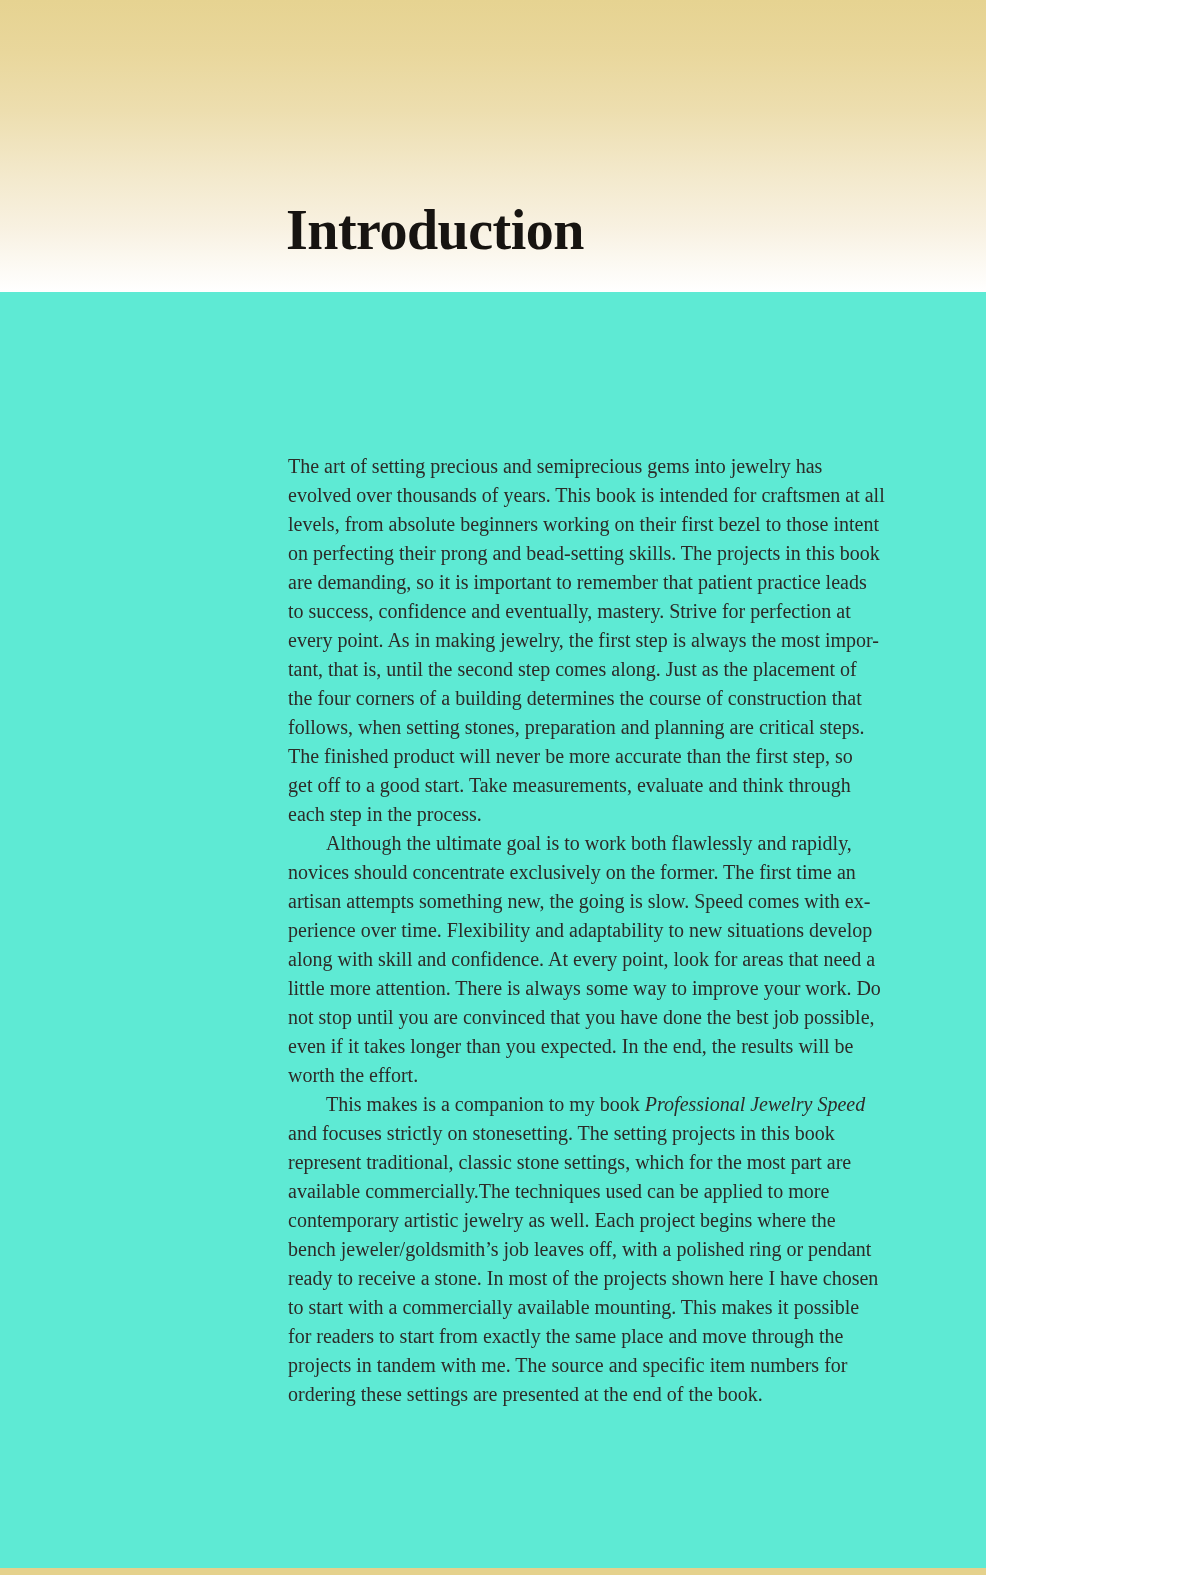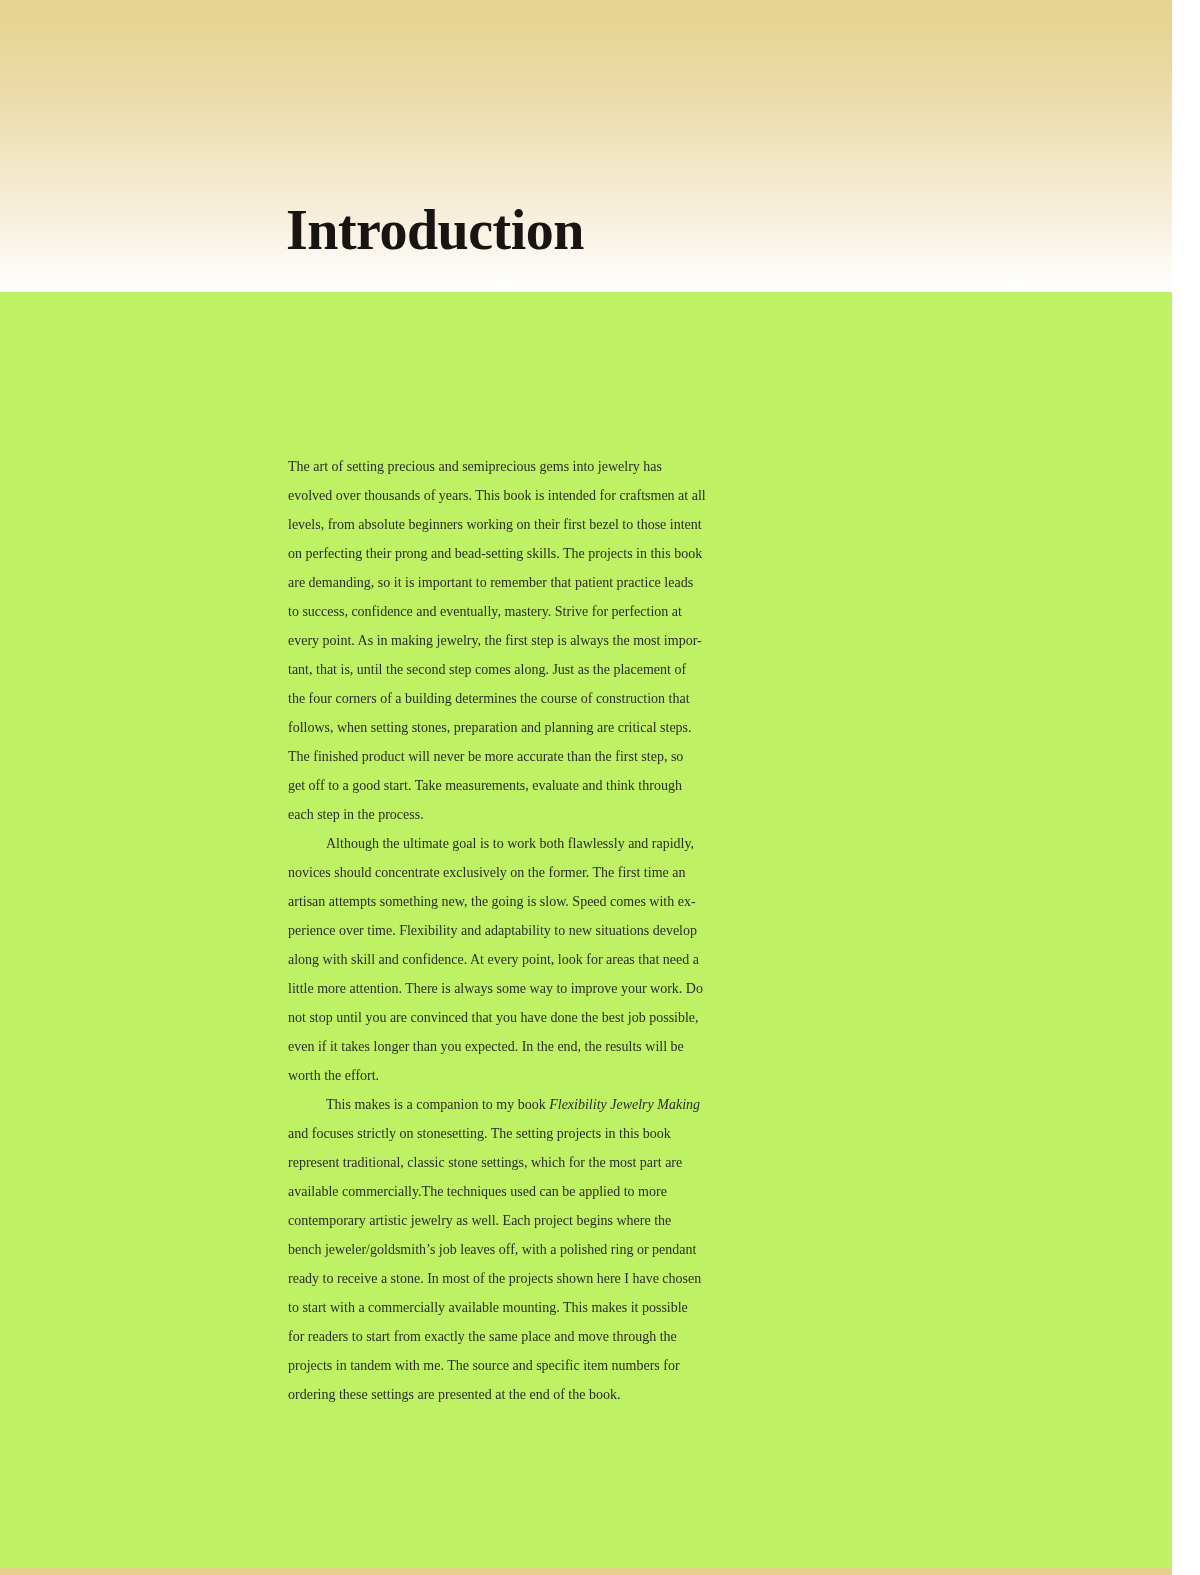--- a/index.html
+++ b/index.html
@@ -2,23 +2,23 @@
 <html><head>
 <meta charset="utf-8">
 <style>
   html, body {
     margin: 0;
     padding: 0;
     background: #ffffff;
   }
   .page {
     position: relative;
-    width: 1172px;
+    width: 986px;
     height: 1575px;
-    background: #bef264;
+    background: #5eead4;
     overflow: hidden;
     font-family: "Liberation Serif", serif;
   }
   .hero {
     position: absolute;
     top: 0;
     left: 0;
     width: 100%;
     height: 292px;
     background: linear-gradient(180deg,
@@ -44,21 +44,21 @@
   }
   .text-column {
     position: absolute;
     left: 288px;
     top: 452px;
     width: 860px;
   }
   .para {
     margin: 0;
     padding: 0;
-    font-size: 14px;
+    font-size: 20px;
     line-height: 29px;
     color: #2d2b28;
     white-space: pre;
     text-align: left;
   }
   .para.indented {
     text-indent: 38px;
   }
   .book-title-ref {
     font-style: italic;
@@ -100,21 +100,21 @@
     <p class="para indented"><span>Although the ultimate goal is to work both flawlessly and rapidly,
 novices should concentrate exclusively on the former. The first time an
 artisan attempts something new, the going is slow. Speed comes with ex-
 perience over time. Flexibility and adaptability to new situations develop
 along with skill and confidence. At every point, look for areas that need a
 little more attention. There is always some way to improve your work. Do
 not stop until you are convinced that you have done the best job possible,
 even if it takes longer than you expected. In the end, the results will be
 worth the effort.</span></p>
 
-    <p class="para indented"><span>This makes is a companion to my book </span><em class="book-title-ref">Flexibility Jewelry Making</em><span>
+    <p class="para indented"><span>This makes is a companion to my book </span><em class="book-title-ref">Professional Jewelry Speed</em><span>
 and focuses strictly on stonesetting. The setting projects in this book
 represent traditional, classic stone settings, which for the most part are
 available commercially.The techniques used can be applied to more
 contemporary artistic jewelry as well. Each project begins where the
 bench jeweler/goldsmith’s job leaves off, with a polished ring or pendant
 ready to receive a stone. In most of the projects shown here I have chosen
 to start with a commercially available mounting. This makes it possible
 for readers to start from exactly the same place and move through the
 projects in tandem with me. The source and specific item numbers for
 ordering these settings are presented at the end of the book.</span></p>

